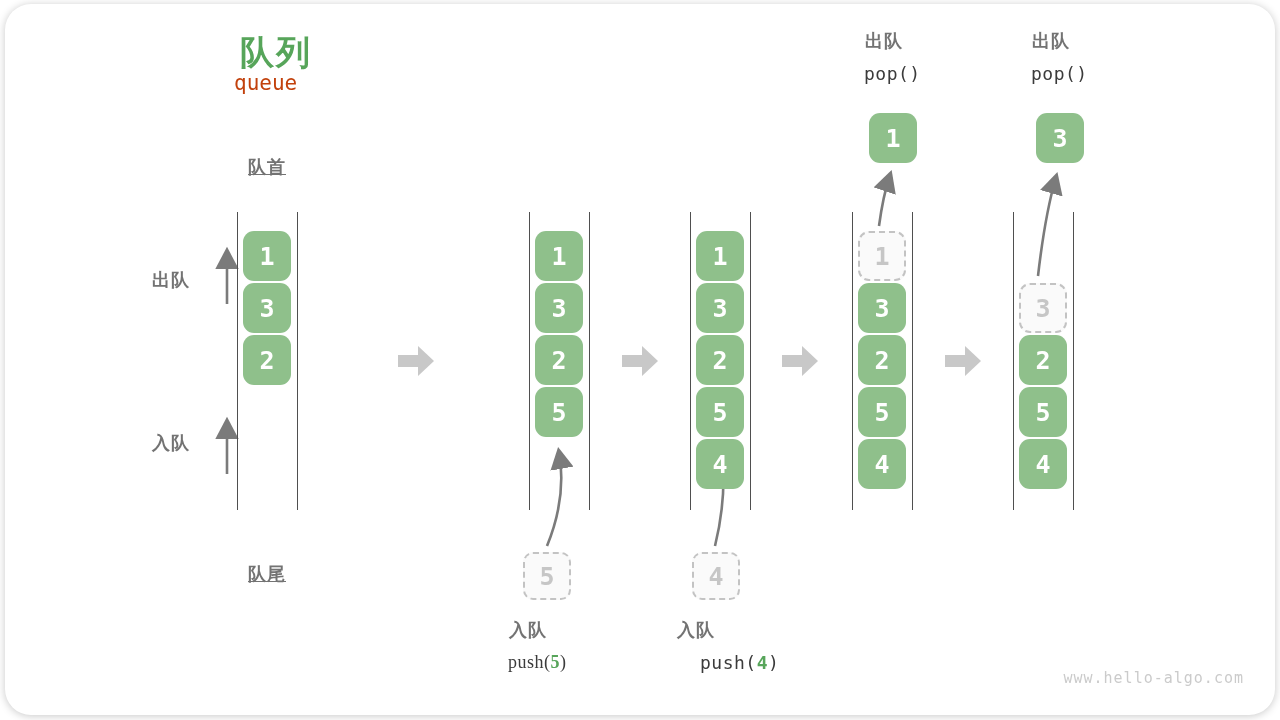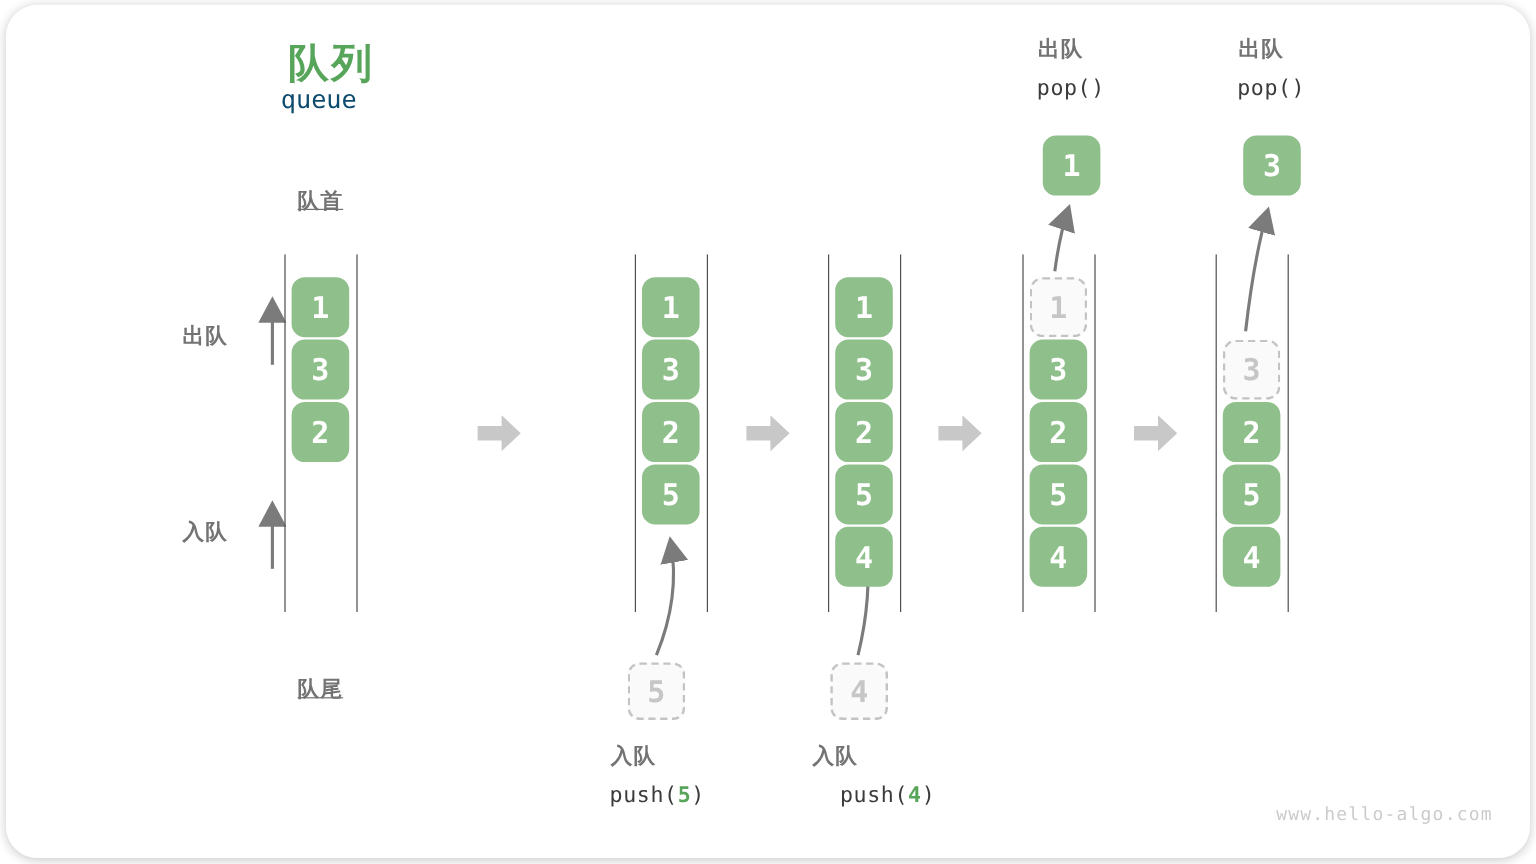--- a/index.html
+++ b/index.html
@@ -10,21 +10,21 @@
   }
   .card {
     position: absolute; left: 5px; top: 4px; right: 5px; bottom: 5px;
     background: #ffffff; border-radius: 26px;
     box-shadow: 0 1px 9px rgba(0,0,0,0.22);
   }
   .abs { position: absolute; }
   .zh { font-family: "Liberation Sans", sans-serif; font-weight: 700; color: #737373; font-size: 18px; letter-spacing: 1px; }
   .code { font-family: "DejaVu Sans Mono", monospace; color: #3B3B3B; font-size: 18px; letter-spacing: 0.5px; }
   .title-zh { font-size: 34px; font-weight: 700; color: #57A55A; letter-spacing: 2px; }
-  .title-en { font-family: "DejaVu Sans Mono", monospace; font-size: 21px; color: #0c4a6e; }
+  .title-en { font-family: "DejaVu Sans Mono", monospace; font-size: 21px; color: #c2410c; }
   .center100 { width: 100px; text-align: center; text-decoration: underline; }
 
   
   .qcol {
     position: absolute; top: 212px; width: 61px; height: 298px;
     border-left: 1.5px solid #4F4F4F; border-right: 1.5px solid #4F4F4F;
   }
   .cell {
     position: absolute; left: 5px; width: 48px; height: 50px;
     border-radius: 11px; display: flex; align-items: center; justify-content: center;
@@ -93,21 +93,21 @@
   </div>
 
   <div class="qcol" style="left:529px;">
     <div class="cell solid s0">1</div>
     <div class="cell solid s1">3</div>
     <div class="cell solid s2">2</div>
     <div class="cell solid s3">5</div>
   </div>
   <div class="floatcell pendingcell ghost" style="left:523px; top:552px;">5</div>
   <div class="abs zh" style="left:509px; top:618px;">入队</div>
-  <div class="abs code" style="left:508px; top:652px;"><span>push(</span><span class="op-num">5</span><span>)</span></div>
+  <div class="abs code" style="left:508px; top:652px;font-family:Liberation Serif, serif;"><span>push(</span><span class="op-num">5</span><span>)</span></div>
 
   <div class="qcol" style="left:690px;">
     <div class="cell solid s0">1</div>
     <div class="cell solid s1">3</div>
     <div class="cell solid s2">2</div>
     <div class="cell solid s3">5</div>
     <div class="cell solid s4">4</div>
   </div>
   <div class="floatcell pendingcell ghost" style="left:692px; top:552px;">4</div>
   <div class="abs zh" style="left:677px; top:618px;">入队</div>

